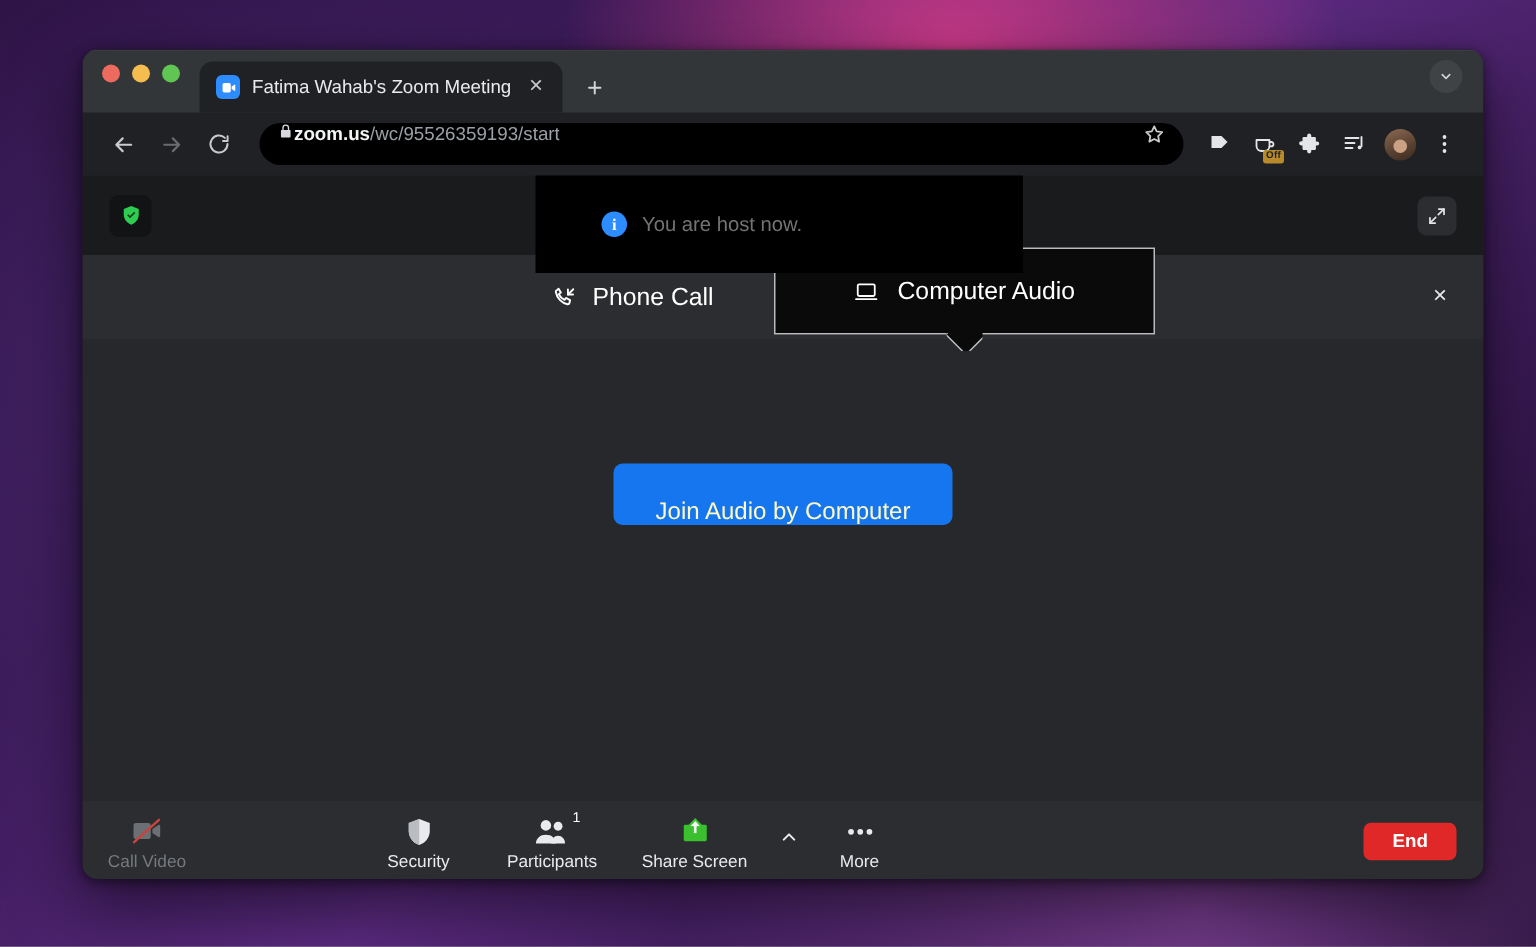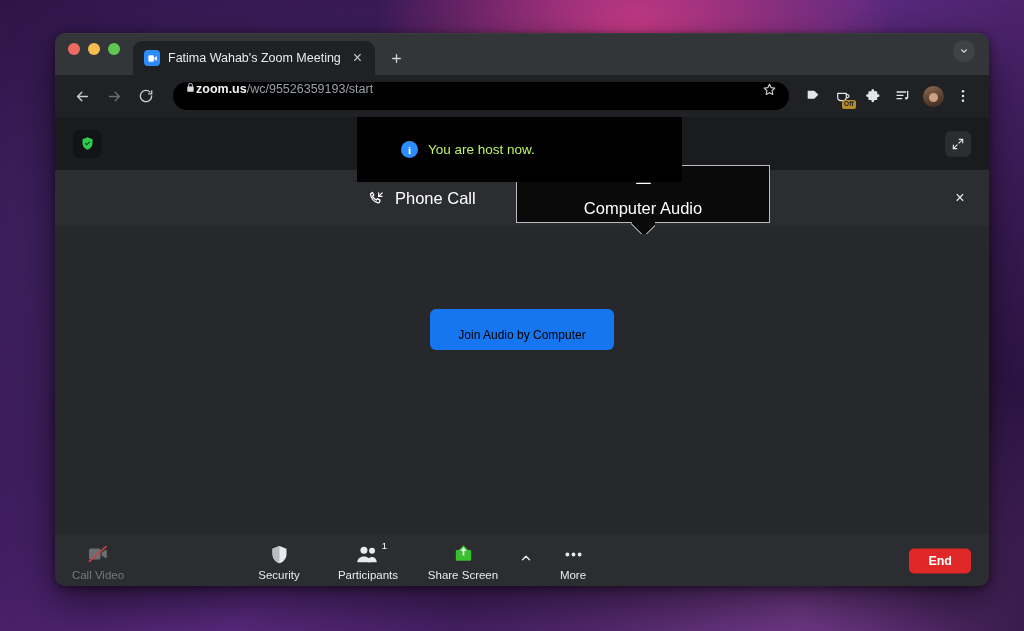--- a/index.html
+++ b/index.html
@@ -237,21 +237,21 @@
     background: #2d8cff;
     color: #ffffff;
     font-size: 11px;
     font-weight: bold;
     font-family: "Liberation Serif", serif;
     display: flex; align-items: center; justify-content: center;
     flex: 0 0 auto;
   }
   .notif-text {
     font-size: 13.5px;
-    color: #bef264;
+    color: #737373;
   }
   .expand-btn {
     position: absolute;
     right: 18px; top: 50%;
     transform: translateY(-50%);
     width: 26px; height: 26px;
     border-radius: 6px;
     background: #2b2d30;
     display: flex; align-items: center; justify-content: center;
     color: #e2e4e6;
@@ -291,21 +291,20 @@
     width: 254px;
     height: 58px;
     background: #0a0a0b;
     border: 1px solid #b9bbbe;
     display: flex;
     align-items: center;
     justify-content: center;
     gap: 12px;
     font-size: 16.5px;
     color: #ffffff;
-    flex-direction: column;
   }
   .selected-pointer {
     position: absolute;
     left: 50%;
     bottom: -12px;
     margin-left: -12px;
     width: 24px;
     height: 12px;
     overflow: hidden;
   }
@@ -335,23 +334,23 @@
     position: relative;
     height: 308px;
     background: #26282b;
     display: flex;
     align-items: flex-start;
     justify-content: center;
   }
   .join-btn {
     margin-top: 83px;
     background: #1576ef;
-    color: #000000;
-    font-size: 12px;
-    padding: 6px 28px;
+    color: #fef9c3;
+    font-size: 16px;
+    padding: 12px 28px;
     height: 41px;
     line-height: 41px;
     border-radius: 6px;
     border: none;
     white-space: nowrap;
   }
 
   
   .control-bar {
     position: relative;

